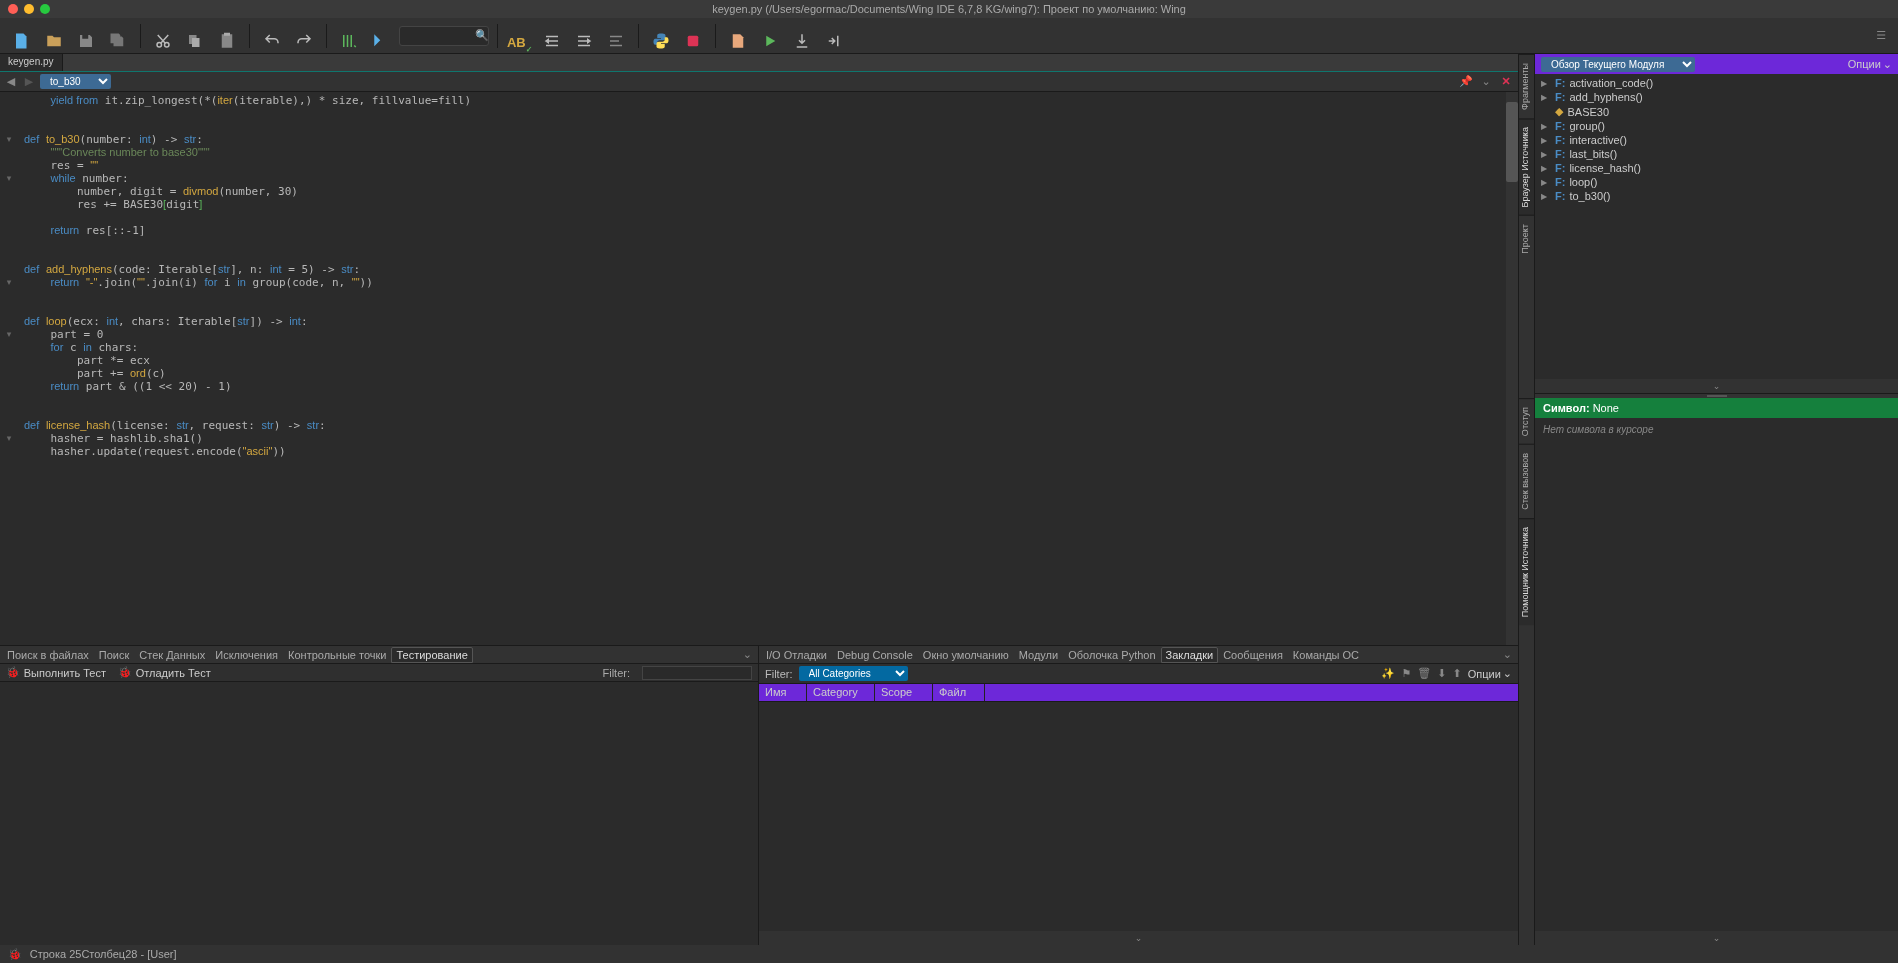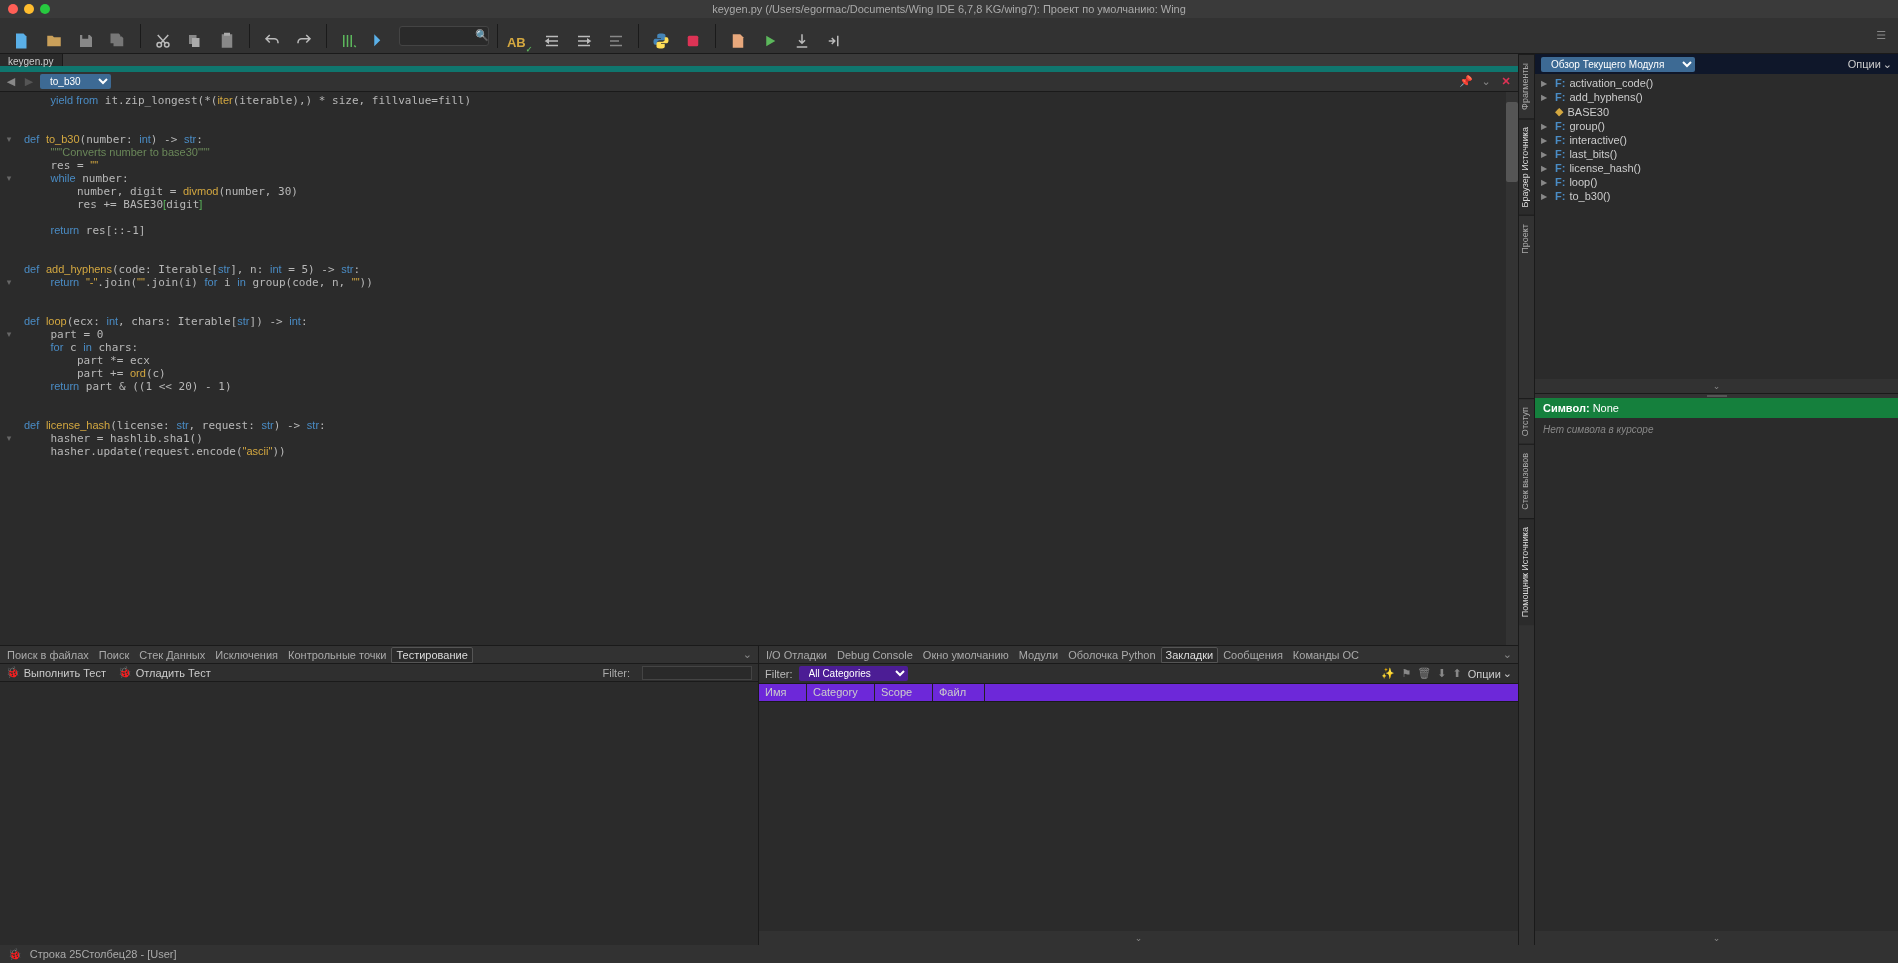--- a/index.html
+++ b/index.html
@@ -11,21 +11,21 @@
 .title-text{margin:4px auto;color:#aaa}
 .toolbar{height:36px;background:#323232;display:flex;align-items:center;padding:0 8px;gap:4px;border-bottom:1px solid #1a1a1a}
 .tb-btn{width:28px;height:28px;display:flex;align-items:flex-end;justify-content:center;color:#bbb;cursor:pointer;border-radius:3px}
 .tb-sep{width:1px;height:24px;background:#1a1a1a;margin:0 4px}
 .tb-search{width:90px;height:20px;background:#2a2a2a;border:1px solid #444;border-radius:3px;padding:0 4px;color:#bbb}
 .tb-spacer{flex:1}
 .hamburger{color:#888;cursor:pointer;padding:4px}
 .main-area{display:flex;height:calc(100% - 18px - 36px - 18px)}
 .left-pane{flex:1;display:flex;flex-direction:column;min-width:0}
 .right-pane{width:380px;display:flex;background:#2f2f2f;border-left:1px solid #1a1a1a}
-.file-tabs{height:18px;background:#3a3a3a;display:flex;border-bottom:6px solid #0f766e}
+.file-tabs{height:18px;background:#3a3a3a;display:flex;border-bottom:1px solid #0f766e}
 .file-tab{padding:2px 8px;background:#2b2b2b;color:#ccc;font-size:10px;border-right:1px solid #1a1a1a;cursor:pointer}
 .editor-bar{height:20px;background:#323232;display:flex;align-items:center;padding:0 4px;gap:4px;border-bottom:1px solid #1a1a1a}
 .nav-arrow{width:14px;height:14px;color:#888;cursor:pointer;display:flex;align-items:center;justify-content:center}
 .symbol-combo{background:#3d6a94;color:#fff;padding:1px 14px 1px 6px;font-size:10px;border:none;border-radius:2px;position:relative}
 .editor-bar-spacer{flex:1}
 .editor-icon{width:16px;height:16px;cursor:pointer;display:flex;align-items:center;justify-content:center;color:#888}
 .editor-close{color:#d35;font-weight:bold}
 .editor-container{flex:1;display:flex;overflow:hidden;background:#2b2b2b;position:relative}
 .gutter{width:18px;background:#2b2b2b;padding-top:2px}
 .fold{color:#666;font-size:9px;text-align:center;line-height:13px;cursor:pointer}
@@ -40,33 +40,33 @@
 .panel-tab{padding:1px 4px;color:#aaa;cursor:pointer;border:1px solid transparent;border-radius:2px 2px 0 0;white-space:nowrap}
 .panel-tab.active{background:#2b2b2b;border-color:#555;color:#ddd}
 .panel-collapse{margin-left:auto;cursor:pointer;color:#888;padding:0 4px}
 .testing-bar{height:18px;display:flex;align-items:center;gap:12px;padding:0 6px;background:#2f2f2f;font-size:10px;border-bottom:1px solid #1a1a1a}
 .test-btn{display:flex;align-items:center;gap:4px;color:#ccc;cursor:pointer}
 .bug-icon{color:#888}
 .green-bug{color:#5a5}
 .filter-label{margin-left:auto;color:#aaa}
 .filter-input{width:110px;height:14px;background:#2a2a2a;border:1px solid #444;color:#bbb;padding:0 3px}
 .bookmark-bar{height:20px;display:flex;align-items:center;gap:6px;padding:0 6px;background:#2f2f2f;border-bottom:1px solid #1a1a1a;font-size:10px}
-.bookmark-combo{background:#4c1d95;color:#fff;padding:1px 20px 1px 6px;border:none;font-size:10px;border-radius:2px}
+.bookmark-combo{background:#0369a1;color:#fff;padding:1px 20px 1px 6px;border:none;font-size:10px;border-radius:2px}
 .bookmark-icons{margin-left:auto;display:flex;gap:6px;color:#888}
 .bookmark-icons span{cursor:pointer}
 .options-btn{color:#ccc;cursor:pointer;display:flex;align-items:center;gap:2px}
 .table-header{height:18px;display:flex;background:#6d28d9;font-size:10px;color:#ccc;border-bottom:1px solid #1a1a1a}
 .th{padding:2px 6px;border-right:1px solid #222}
 .panel-body{flex:1;background:#2b2b2b}
 .right-tabs-vert{width:16px;background:#323232;display:flex;flex-direction:column;border-right:1px solid #1a1a1a}
 .vtab{writing-mode:vertical-rl;transform:rotate(180deg);padding:8px 1px;font-size:9px;color:#aaa;cursor:pointer;border-bottom:1px solid #1a1a1a;text-align:center}
 .vtab.active{background:#2b2b2b;color:#ddd}
 .right-content{flex:1;display:flex;flex-direction:column}
 .right-top{flex:0 0 340px;display:flex;flex-direction:column;border-bottom:1px solid #1a1a1a}
-.right-header{height:20px;background:#0f172a;display:flex;align-items:center;padding:0 6px;gap:6px;font-size:10px}
+.right-header{height:20px;background:#6d28d9;display:flex;align-items:center;padding:0 6px;gap:6px;font-size:10px}
 .right-combo{background:#3d6a94;color:#fff;padding:1px 14px 1px 6px;border:none;font-size:10px;border-radius:2px}
 .right-options{margin-left:auto;color:#ccc;cursor:pointer;display:flex;align-items:center;gap:2px}
 .outline{flex:1;background:#2b2b2b;padding:2px;overflow:auto}
 .outline-item{display:flex;align-items:center;gap:4px;padding:1px 4px;font-size:10px;color:#ccc;cursor:pointer}
 .tri{color:#888;width:10px;font-size:8px}
 .f-icon{color:#4a8cc5;font-weight:bold}
 .d-icon{color:#d4a840}
 .collapse-bar{height:14px;background:#323232;display:flex;align-items:center;justify-content:center;color:#888;cursor:pointer;font-size:9px}
 .right-bottom{flex:1;display:flex;flex-direction:column}
 .symbol-header{background:#15803d;color:#fff;padding:4px 8px;font-size:11px}

